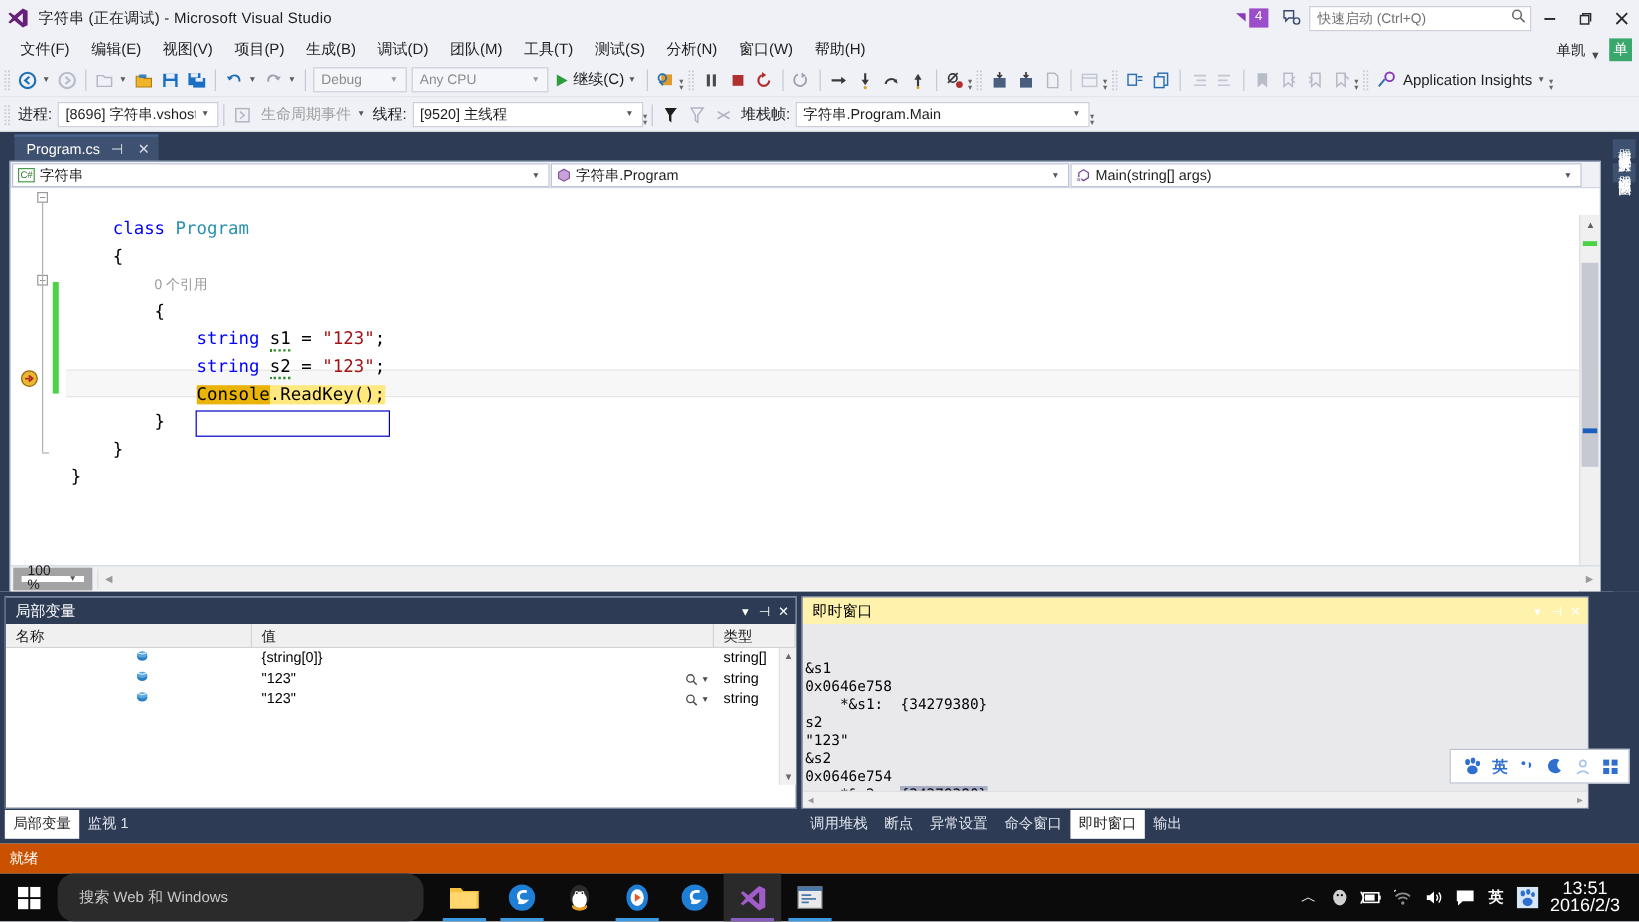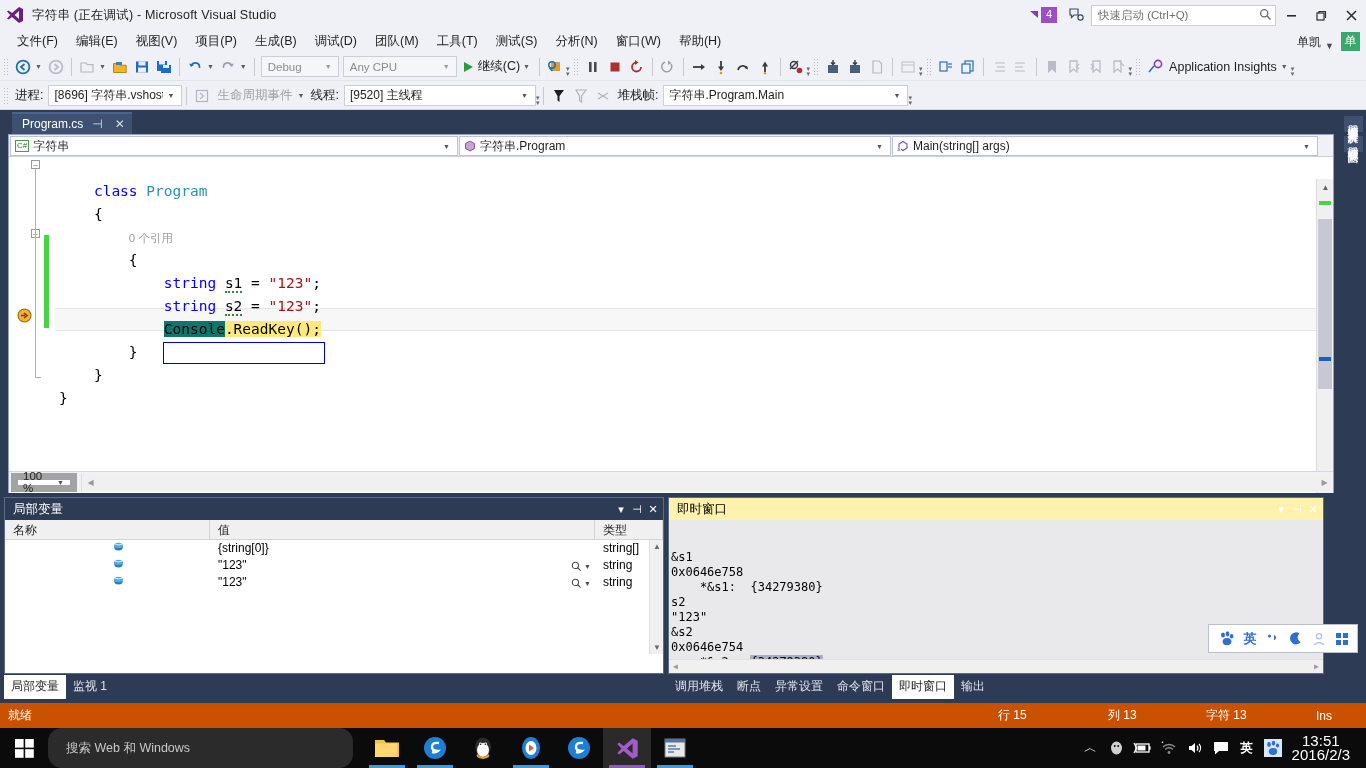--- a/index.html
+++ b/index.html
@@ -132,21 +132,21 @@
   .code-body { flex: 1; position: relative; overflow: hidden;
     font-family: "DejaVu Sans Mono", monospace; font-size: 14.5px; }
   .code-line { height: 23px; line-height: 23px; white-space: pre; padding-left: 4px; }
   .kw { color: #0000ff; }
   .type-c { color: #2b91af; }
   .str { color: #a31515; }
   .plain { color: #000; }
   .grey-ref { color: #9a9a9a; font-size: 11.5px; font-family: "Liberation Sans", sans-serif; }
   .sq { border-bottom: 2px dotted #2e8b2e; }
   .cur-line { background: #f7f7f7; border-top: 1px solid #e6e6e6; border-bottom: 1px solid #e6e6e6; height: 23px; }
-  .hl-console { background: #0f766e; }
+  .hl-console { background: #eab308; }
   .hl-call { background: #ffe97f; }
   .hl-box { outline: 1px solid #0000c8; }
 
   .changebar { position: absolute; left: 3px; width: 5px; background: #4cd246; }
   .bp-arrow { position: absolute; left: 8px; width: 15px; height: 15px; }
 
   .vscroll {
     position: absolute; right: 0; top: 22px; width: 17px; bottom: 0; background: #f0f0f0;
     border-left: 1px solid #dcdcdc;
   }
@@ -879,26 +879,20 @@
           <rect x="1" y="1" width="5" height="5" fill="#2f6fd0"></rect>
           <rect x="8" y="1" width="5" height="5" fill="#2f6fd0"></rect>
           <rect x="1" y="8" width="5" height="5" fill="#2f6fd0"></rect>
           <rect x="8" y="8" width="5" height="5" fill="#2f6fd0"></rect>
         </svg>
     </span>
   </div>
 
   <div class="vs-status">
     <span>就绪</span>
-    <div class="st-right">
-      <span class="st-cell st-ln">行 15</span>
-      <span class="st-cell st-col">列 13</span>
-      <span class="st-cell st-ch">字符 13</span>
-      <span class="st-cell st-ins">Ins</span>
-    </div>
   </div>
 
   <div class="taskbar">
     <div class="start-btn">
       <svg width="19" height="19" viewBox="0 0 19 19">
           <rect x="0" y="0" width="8.6" height="8.6" fill="#fff"></rect>
           <rect x="10.2" y="0" width="8.6" height="8.6" fill="#fff"></rect>
           <rect x="0" y="10.2" width="8.6" height="8.6" fill="#fff"></rect>
           <rect x="10.2" y="10.2" width="8.6" height="8.6" fill="#fff"></rect>
         </svg>

